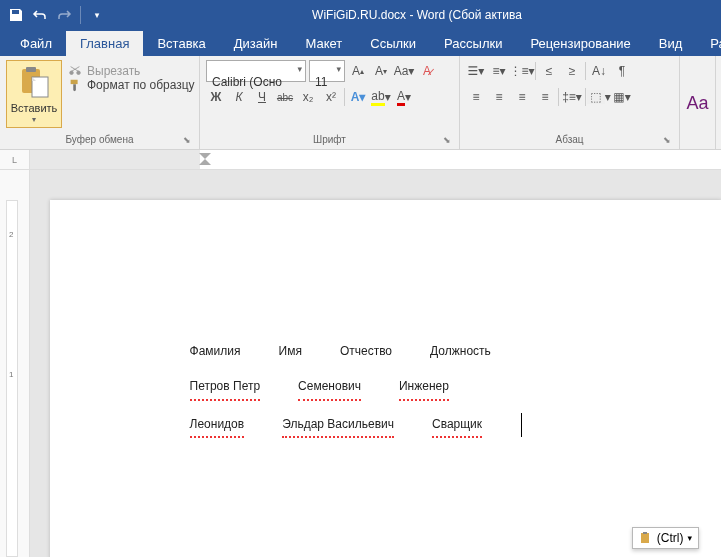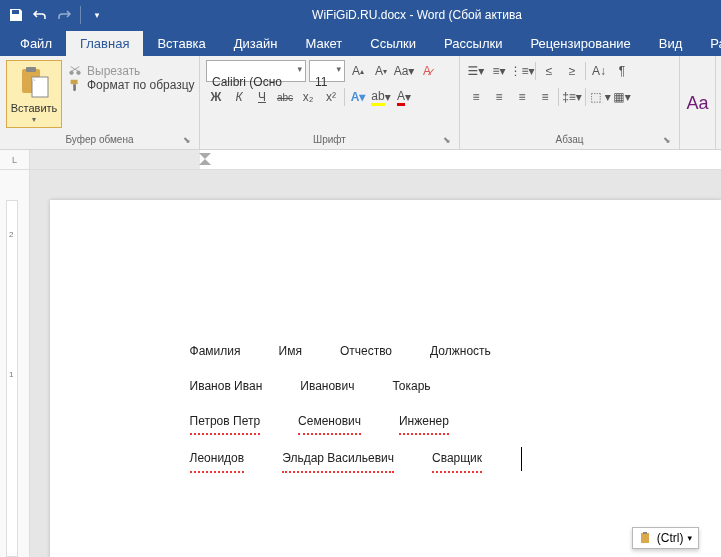--- a/index.html
+++ b/index.html
@@ -200,25 +200,20 @@
   </div>
   <div class="page">
     <div class="doc-text" id="doc-text">
         <div class="doc-line">
           <span class="doc-word">Фамилия</span>
           <span class="doc-word">Имя</span>
           <span class="doc-word">Отчество</span>
           <span class="doc-word">Должность</span>
         </div>
         <div class="doc-line">
-          <span class="doc-word">Иванов Иван</span>
-          <span class="doc-word">Иванович</span>
-          <span class="doc-word">Токарь</span>
-        </div>
-        <div class="doc-line">
           <span class="doc-word spellerr">Петров Петр</span>
           <span class="doc-word spellerr">Семенович</span>
           <span class="doc-word spellerr">Инженер</span>
         </div>
         <div class="doc-line">
           <span class="doc-word spellerr">Леонидов</span>
           <span class="doc-word spellerr">Эльдар Васильевич</span>
           <span class="doc-word spellerr">Сварщик</span>
           <span class="cursor"></span>
         </div>

